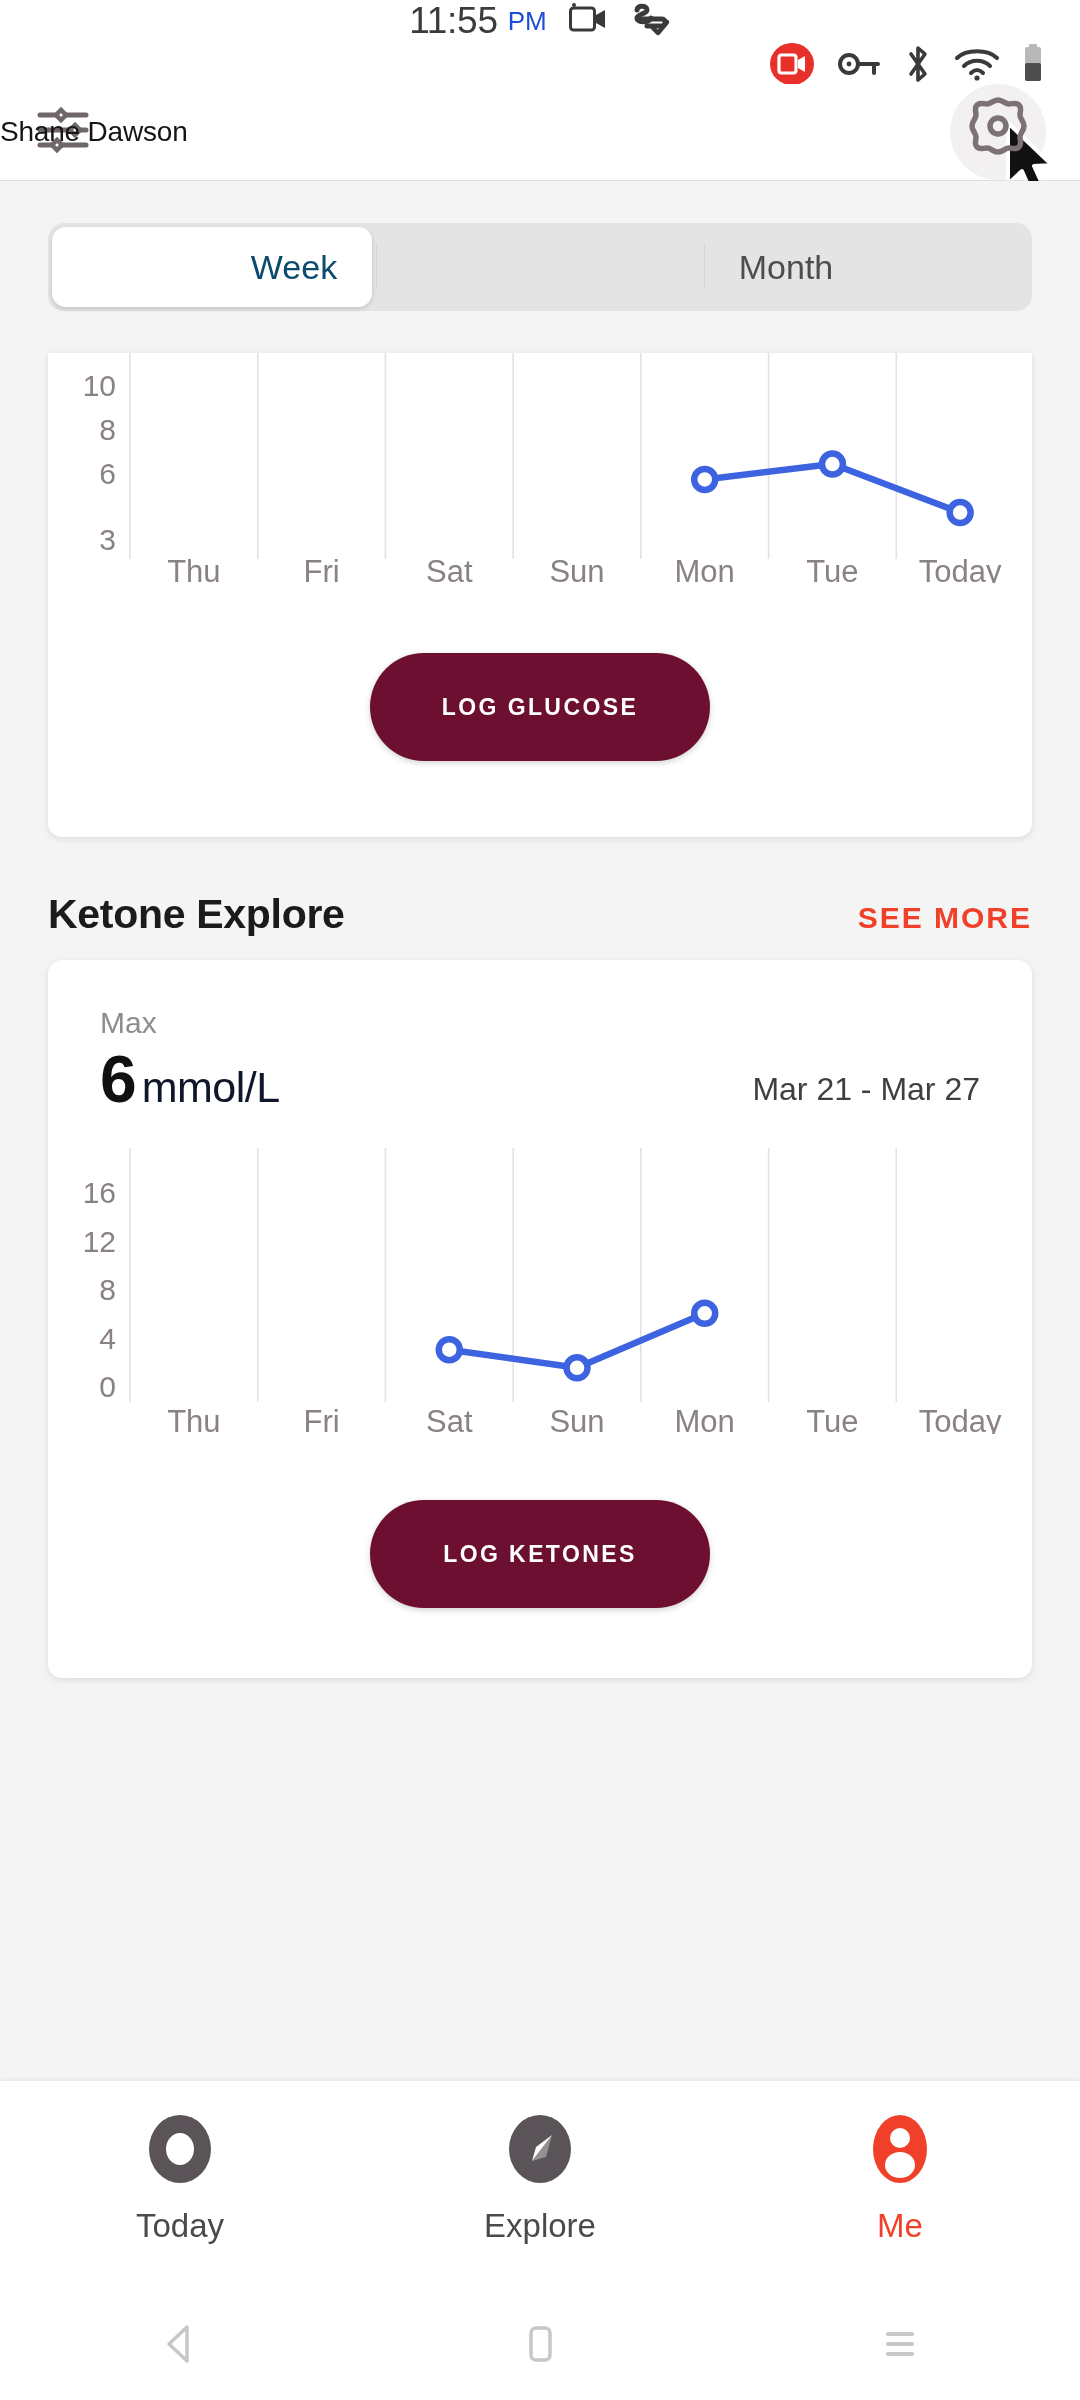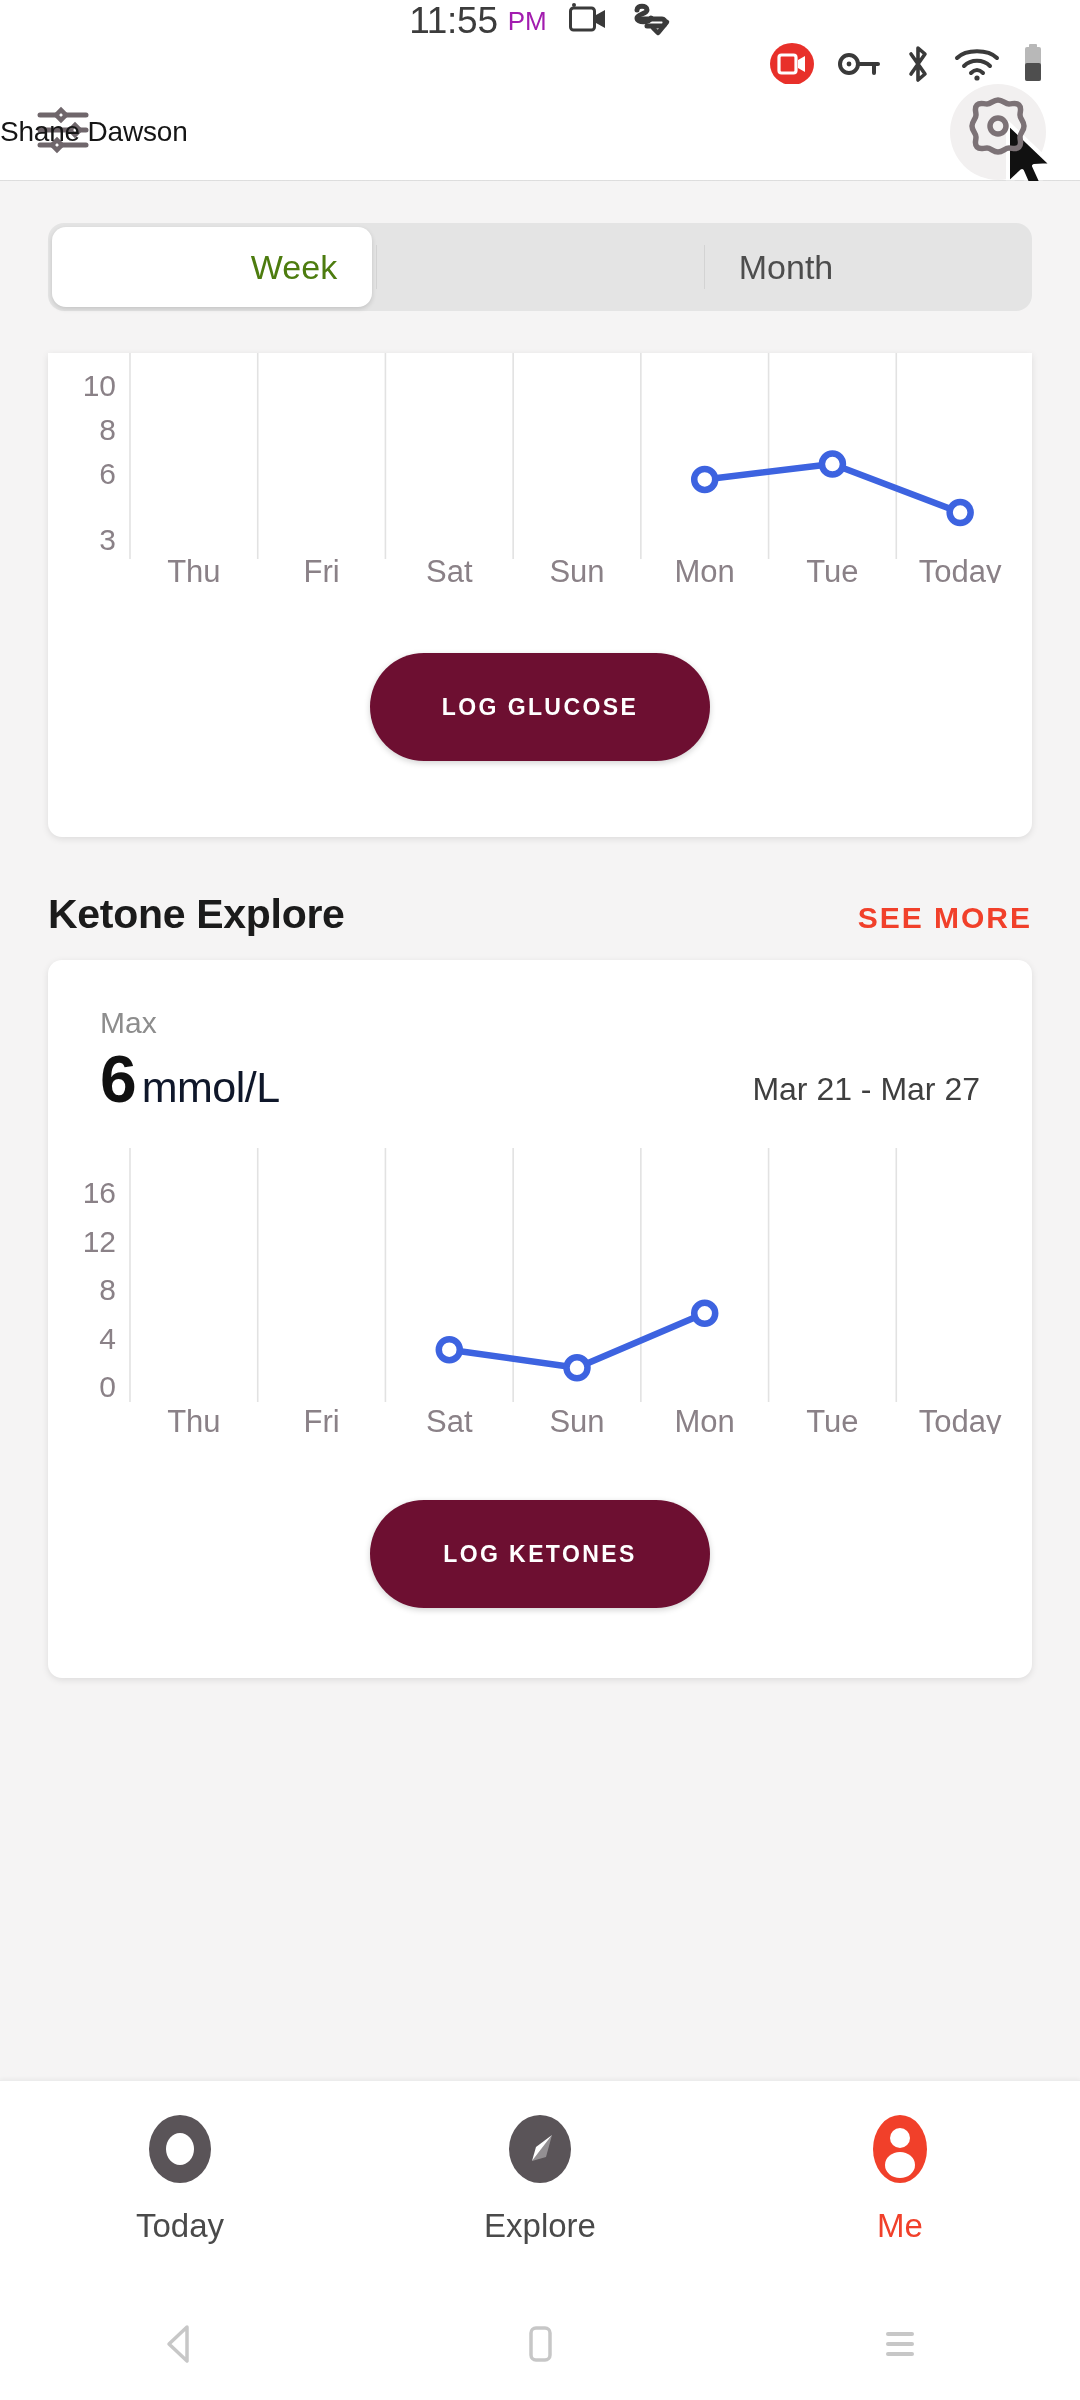--- a/index.html
+++ b/index.html
@@ -13,21 +13,21 @@
 
   
   .statusbar{
     position:absolute; left:0; top:0; width:1080px; height:84px;
     background:#ffffff; display:flex; align-items:center;
     padding:0 34px;
     flex-direction:column;
   }
   .sb-left{ display:flex; align-items:center; gap:22px; }
   .sb-time{ font-size:37px; color:#3c3c3c; letter-spacing:-0.3px; font-family:"Liberation Sans",sans-serif; }
-  .sb-ampm{ font-size:26px; color:#a21caf; margin-left:-12px; }
+  .sb-ampm{ font-size:26px; color:#1d4ed8; margin-left:-12px; }
   .sb-right{ margin-left:auto; display:flex; align-items:center; gap:20px; }
   .ic{ display:block; }
 
   
   .appbar{
     position:absolute; left:0; top:84px; width:1080px; height:96px;
     background:#ffffff; display:flex; align-items:center; padding:0 34px;
   }
   .appbar-title{
     position:absolute; left:0; right:0; text-align:left;
@@ -59,21 +59,21 @@
   
   .segment{
     margin:42px 48px 0 48px; height:88px; background:#e4e4e4;
     border-radius:16px; display:flex; align-items:center; padding:0;
     position:relative;
   }
   .seg-item{
     flex:1; height:88px; display:flex; align-items:center; justify-content:center;
     font-size:34px; color:#4d4d4d; position:relative; z-index:2;
   }
-  .seg-item.active{ color:#4d7c0f; font-weight:normal; }
+  .seg-item.active{ color:#0c4a6e; font-weight:normal; }
   .seg-pill{
     position:absolute; left:4px; top:4px; width:calc(33.333% - 8px); height:80px;
     background:#ffffff; border-radius:14px; z-index:1;
     box-shadow:0 2px 5px rgba(0,0,0,0.14);
   }
   .seg-div{
     position:absolute; top:22px; width:1px; height:44px; background:#d3d3d3; z-index:1;
   }
 
   

